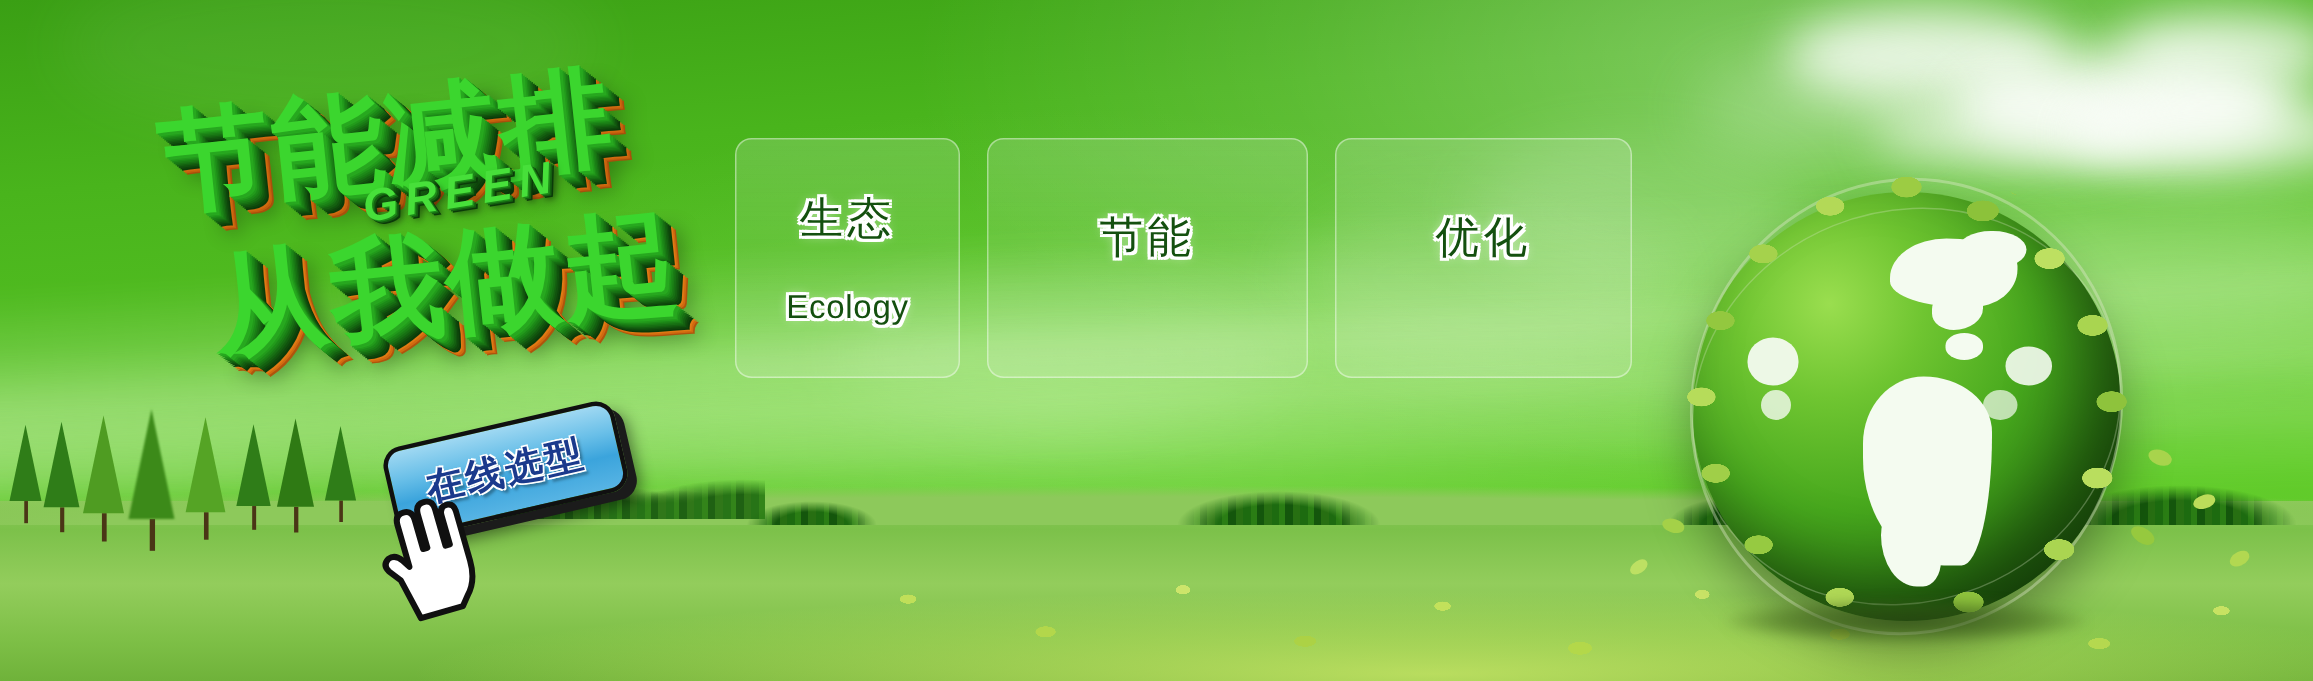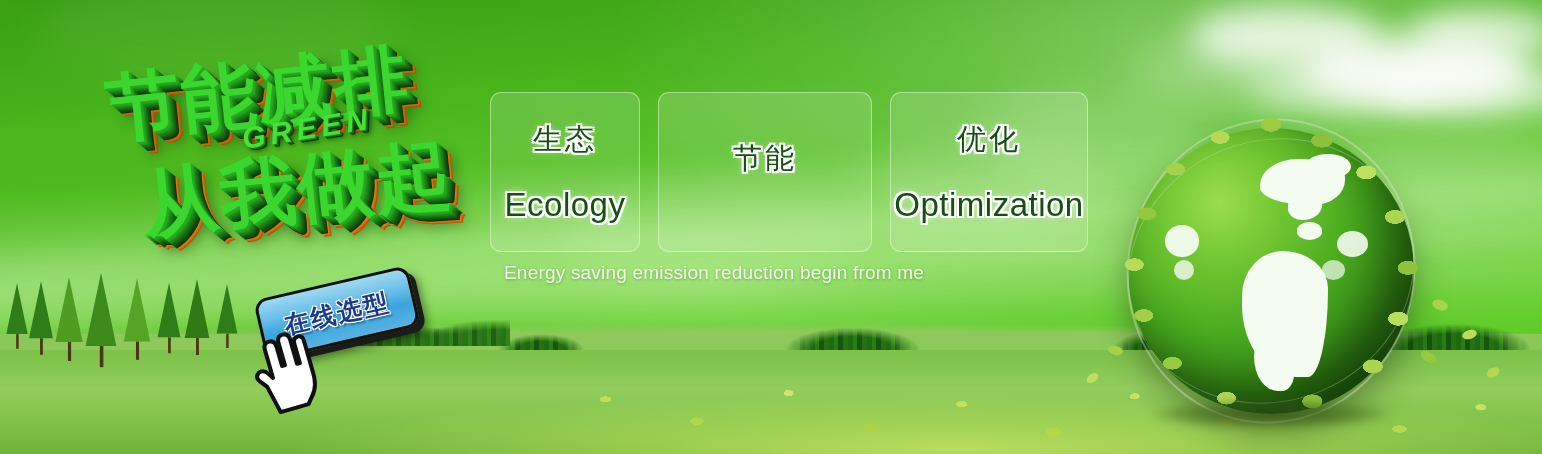--- a/index.html
+++ b/index.html
@@ -129,21 +129,21 @@
     cursor:pointer;
   }
   .card.wide{width:212px;}
   .card.mid{width:196px;}
   .cn{
     font-size:29px;color:#14500f;margin-bottom:26px;letter-spacing:3px;
     text-shadow:-2px -2px 0 #fff,2px -2px 0 #fff,-2px 2px 0 #fff,2px 2px 0 #fff,
                 -2px 0 0 #fff,2px 0 0 #fff,0 -2px 0 #fff,0 2px 0 #fff,0 0 7px rgba(255,255,255,.9);
   }
   .en{
-    font-size:33px;color:#14500f;letter-spacing:.5px;
+    font-size:22px;color:#14500f;letter-spacing:.5px;
     text-shadow:-2px -2px 0 #fff,2px -2px 0 #fff,-2px 2px 0 #fff,2px 2px 0 #fff,
                 -2px 0 0 #fff,2px 0 0 #fff,0 -2px 0 #fff,0 2px 0 #fff,0 0 7px rgba(255,255,255,.9);
   }
   #tagline{
     position:absolute;left:504px;top:262px;
     font-size:19px;color:#f2fbe8;letter-spacing:.2px;
     text-shadow:0 1px 3px rgba(0,0,0,.28);
   }
 
   
@@ -280,25 +280,23 @@
   <div id="cards">
     <div class="card">
       <div class="cn">生态</div>
       <div class="en">Ecology</div>
     </div>
     <div class="card wide">
       <div class="cn">节能</div>
     </div>
     <div class="card mid">
       <div class="cn">优化</div>
-      <div class="en">Optimization</div>
     </div>
   </div>
 
-  <div id="tagline">Energy saving emission reduction begin from me</div>
 
   <div id="globe">
     <div class="globe-sphere">
 
       <div class="cont" style="left:46%;top:11%;width:30%;height:16%;border-radius:46% 58% 38% 62%/60% 42% 58% 40%;"></div>
       <div class="cont" style="left:62%;top:9%;width:16%;height:9%;border-radius:50%;"></div>
       <div class="cont" style="left:56%;top:23%;width:12%;height:9%;border-radius:50% 40% 60% 45%;"></div>
 
       <div class="cont" style="left:59%;top:33%;width:9%;height:6%;border-radius:50%;"></div>
 

